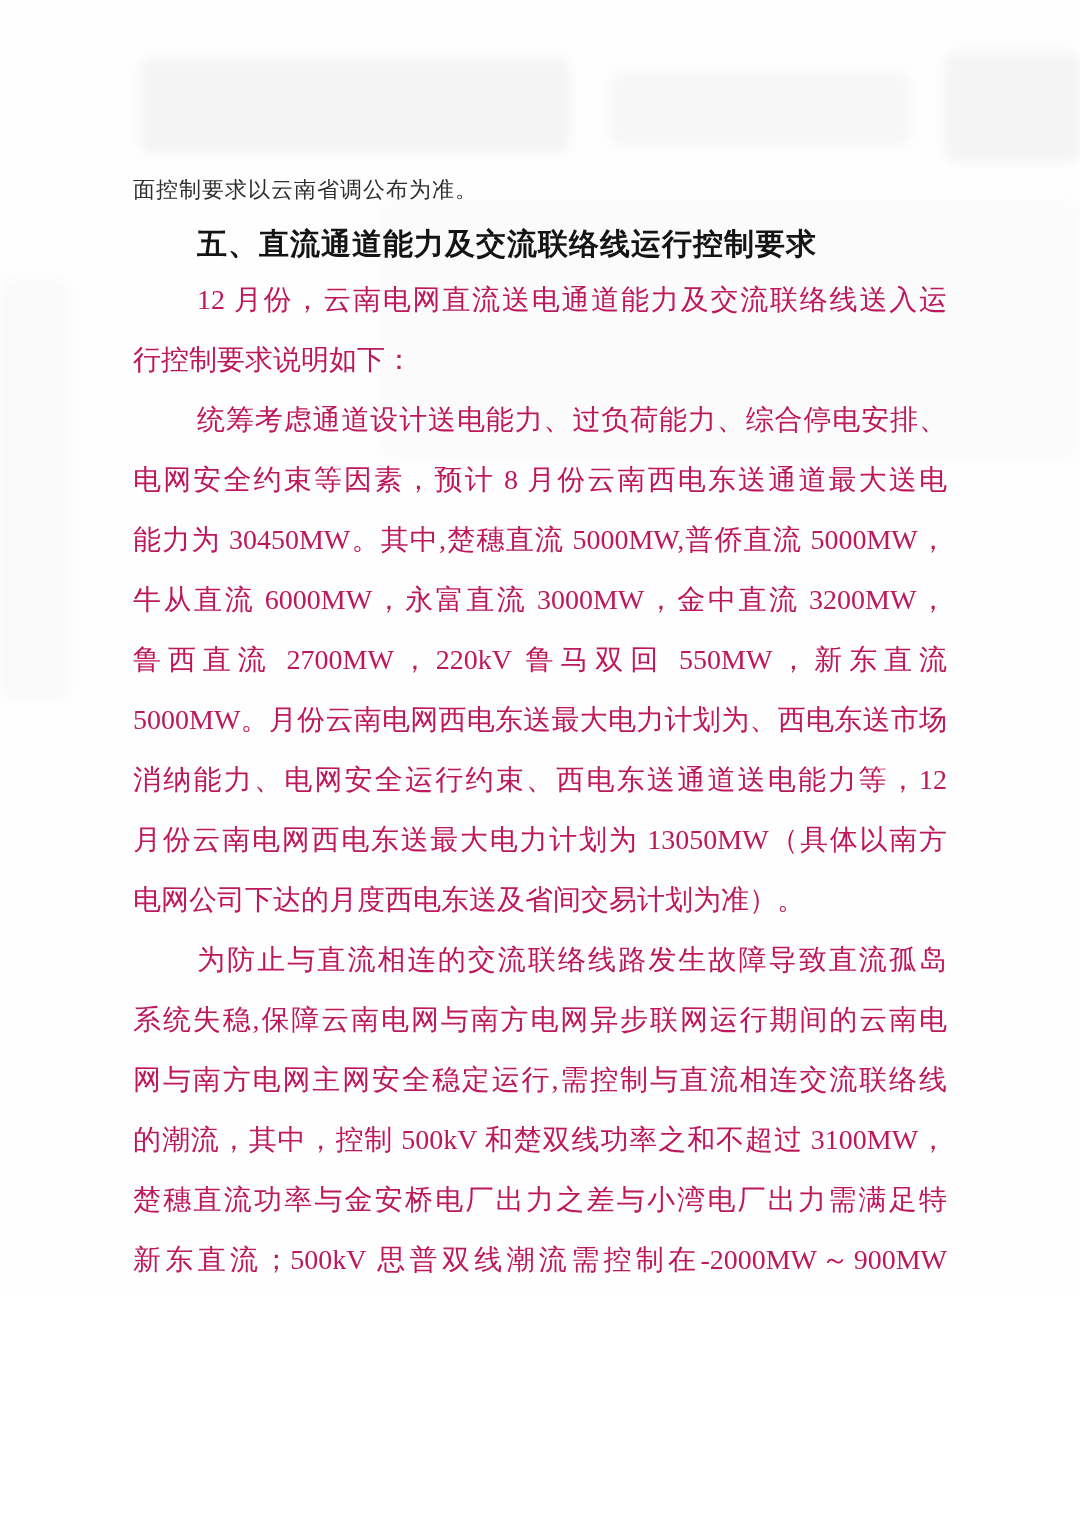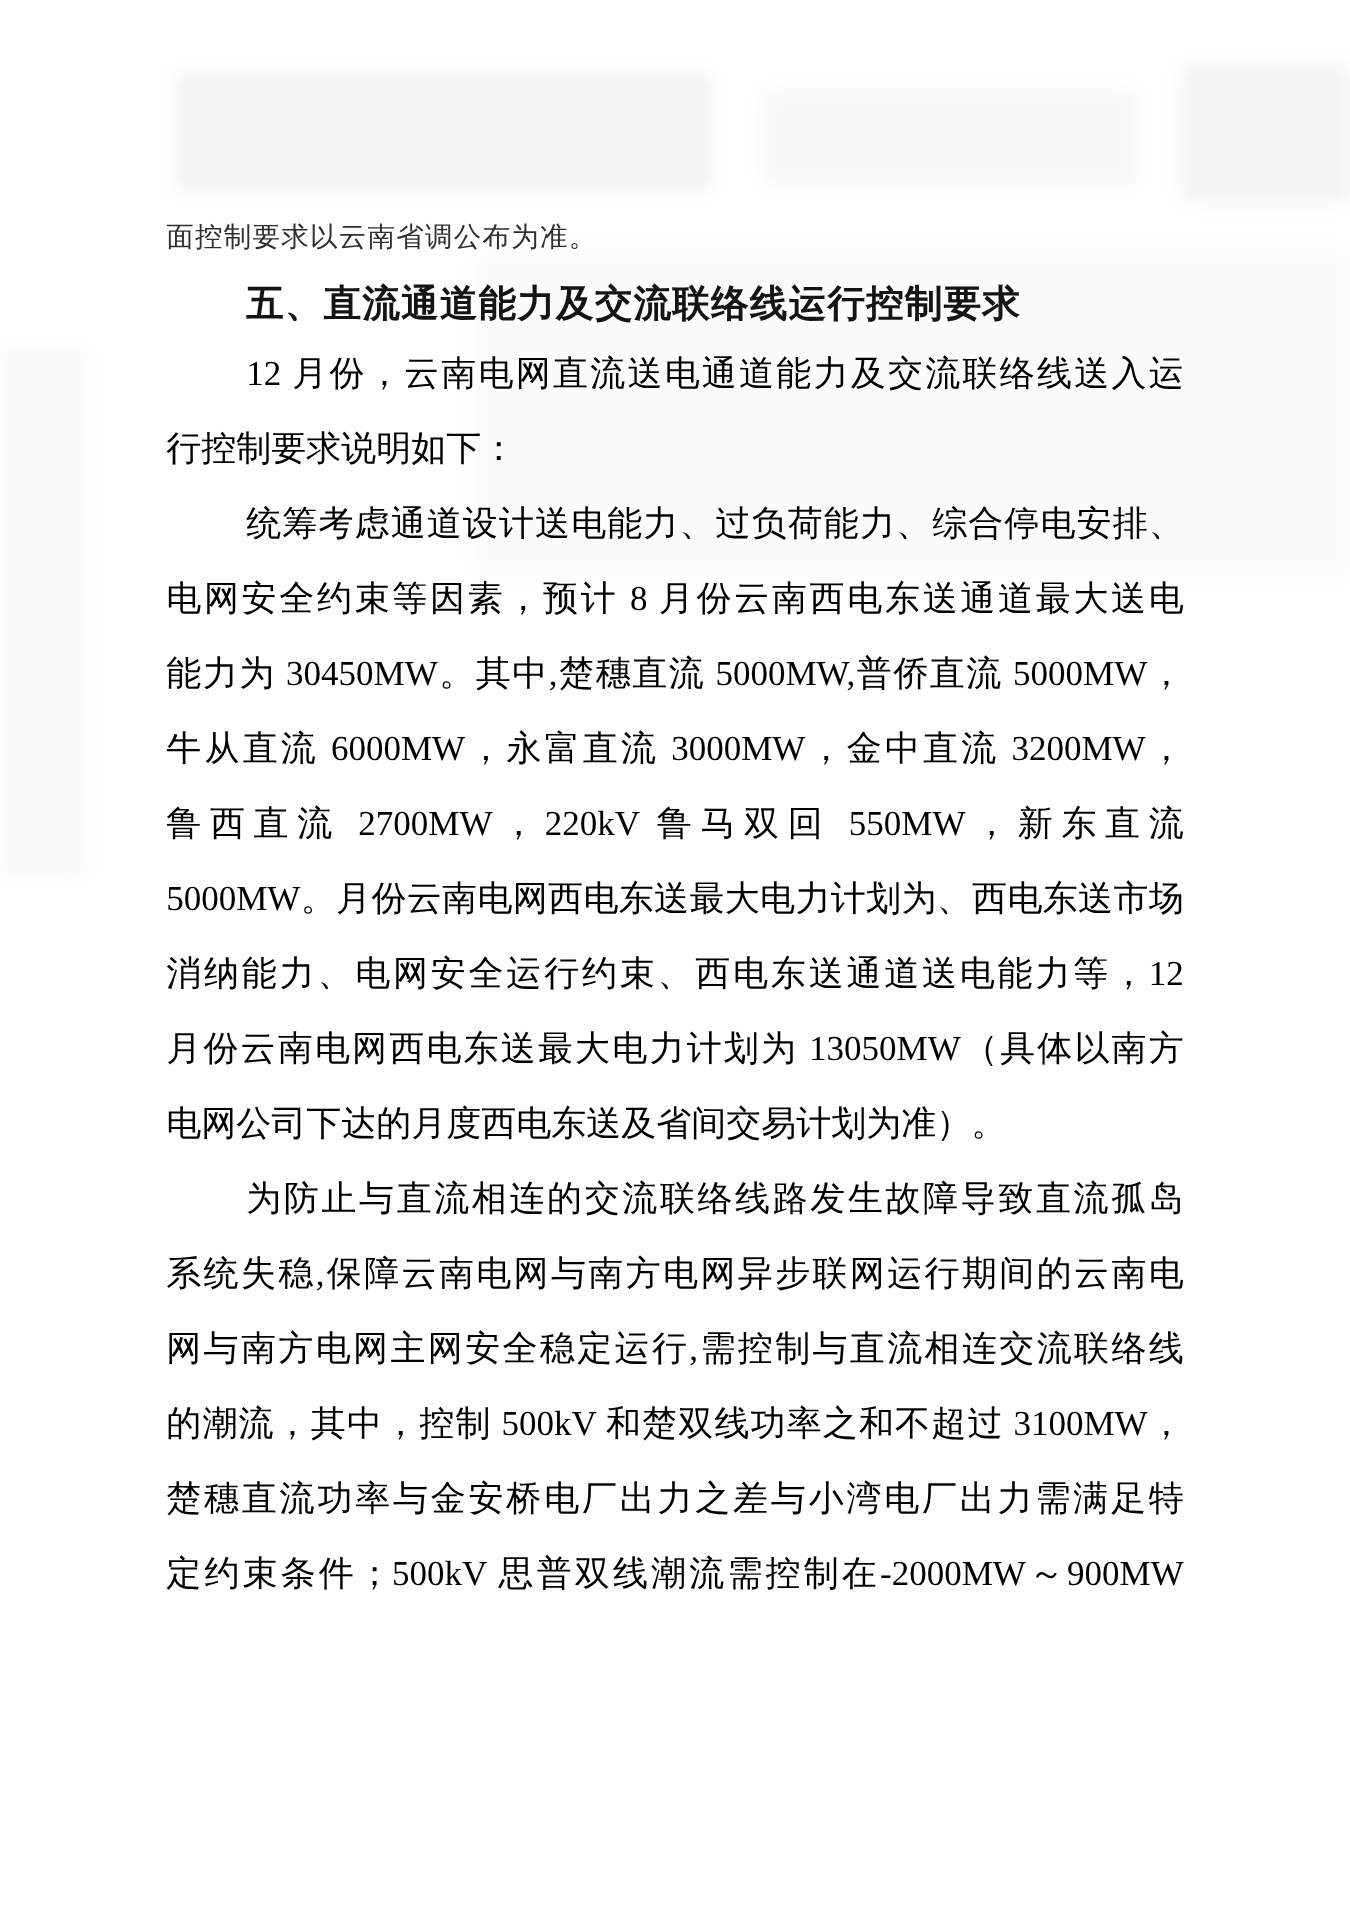--- a/index.html
+++ b/index.html
@@ -52,21 +52,21 @@
     font-weight: bold;
     font-size: 30px;
     color: #141414;
     letter-spacing: 1px;
   }
   .body-lines { margin-top: 0px; }
   .line {
     height: 60px;
     line-height: 60px;
     font-size: 28px;
-    color: #000000;
+    color: #be185d;
     text-align: left;
     overflow: hidden;
   }
   .line.justify {
     text-align: justify;
     text-align-last: justify;
   }
   .line.indent { padding-left: 64px; }
 
   .page-number {
@@ -128,21 +128,21 @@
       <div class="line justify">鲁西直流 2700MW，220kV 鲁马双回 550MW，新东直流</div>
       <div class="line justify">5000MW。月份云南电网西电东送最大电力计划为、西电东送市场</div>
       <div class="line justify">消纳能力、电网安全运行约束、西电东送通道送电能力等，12</div>
       <div class="line justify">月份云南电网西电东送最大电力计划为 13050MW（具体以南方</div>
       <div class="line">电网公司下达的月度西电东送及省间交易计划为准）。</div>
       <div class="line indent justify">为防止与直流相连的交流联络线路发生故障导致直流孤岛</div>
       <div class="line justify">系统失稳,保障云南电网与南方电网异步联网运行期间的云南电</div>
       <div class="line justify">网与南方电网主网安全稳定运行,需控制与直流相连交流联络线</div>
       <div class="line justify">的潮流，其中，控制 500kV 和楚双线功率之和不超过 3100MW，</div>
       <div class="line justify">楚穗直流功率与金安桥电厂出力之差与小湾电厂出力需满足特</div>
-      <div class="line justify">定约束条件；500kV 思普双线潮流需控制在-2000MW～900MW</div>
+      <div class="line justify">新东直流；500kV 思普双线潮流需控制在-2000MW～900MW</div>
     </div>
   </div>
 
   <div class="page-number">—6—</div>
 
   <div class="watermark">
     <span>
       <svg width="52" height="42" viewBox="0 0 52 42" fill="none" xmlns="http://www.w3.org/2000/svg">
         <path d="M21 3 C11 3 3.5 9 3.5 16.2 c0 4.1 2.3 7.7 6 10.1 l-1.6 5.2 5.8-3.1 c2.3 0.7 4.8 1.1 7.3 1.1 0.6 0 1.2 0 1.8-0.1" stroke="#d5d5d5" stroke-width="2.4" stroke-linecap="round" fill="none"></path>
         <circle cx="14.5" cy="13.5" r="1.8" fill="#d5d5d5"></circle>

